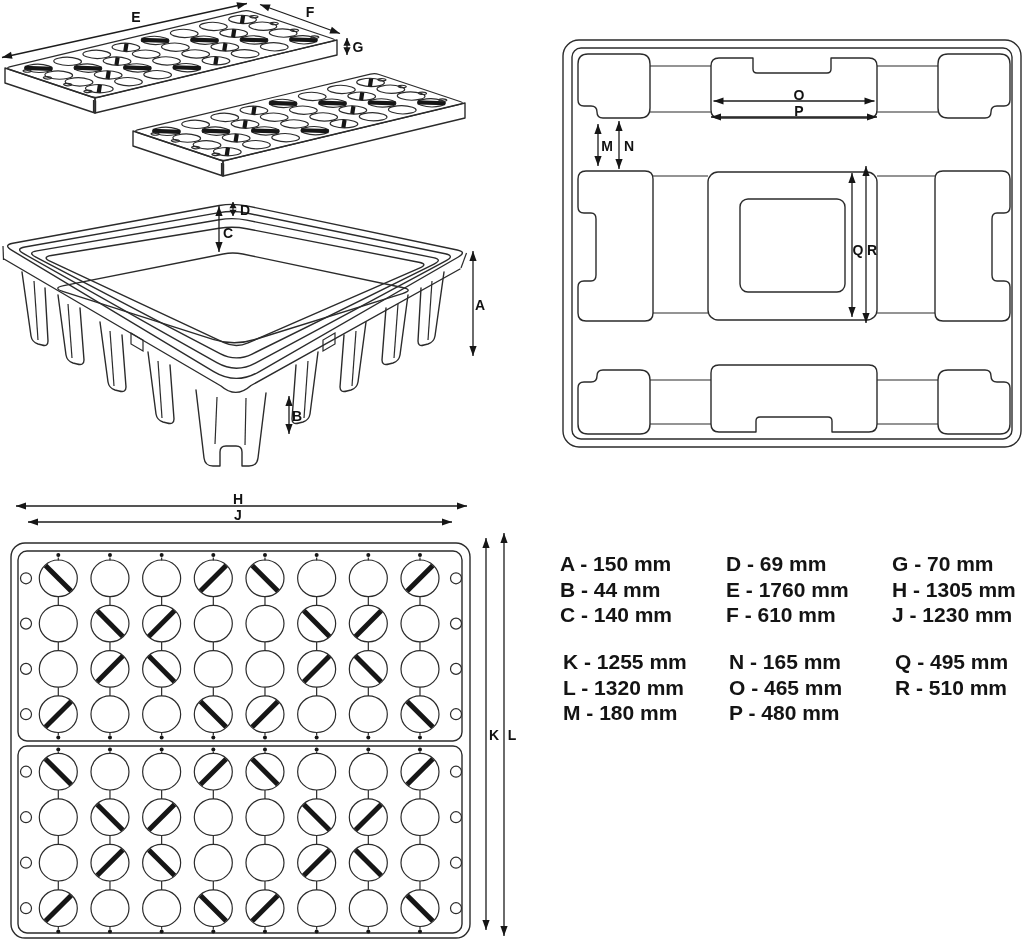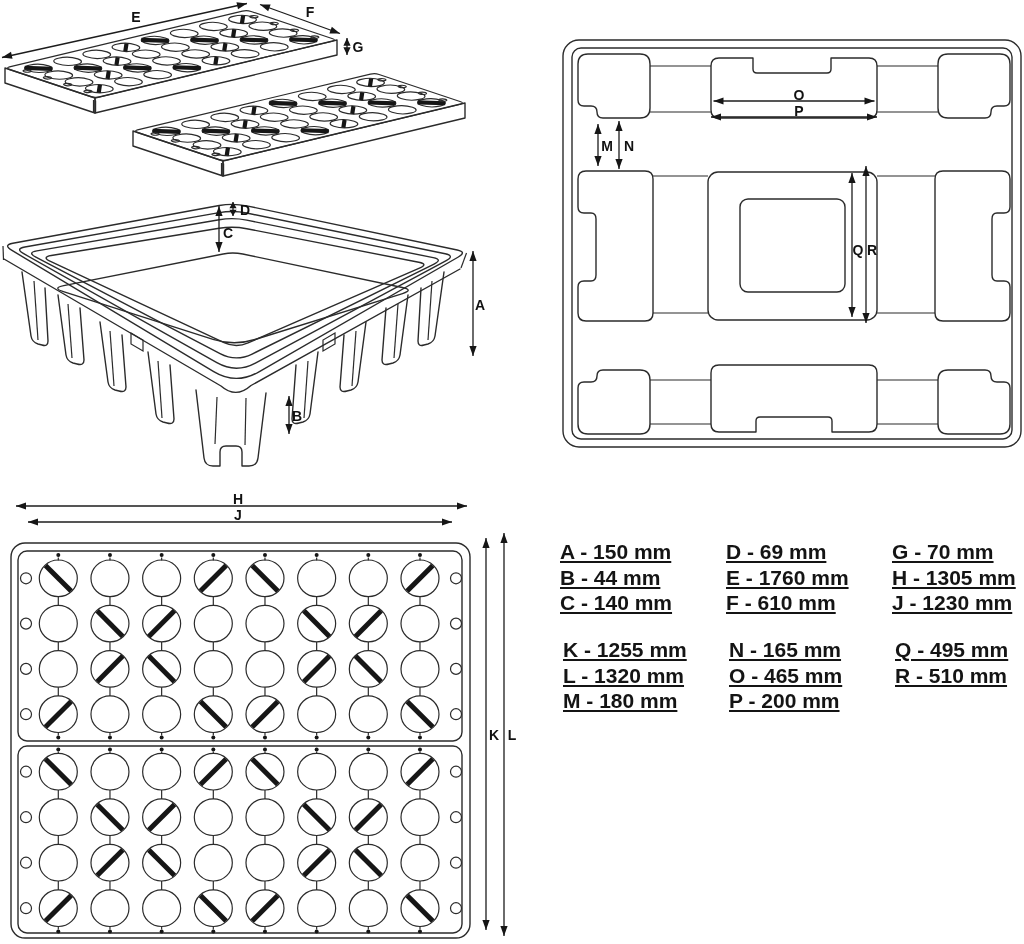--- a/index.html
+++ b/index.html
@@ -11,21 +11,21 @@
   .ln2{stroke:#2b2b2b;stroke-width:1.2;fill:none;}
   .dln{stroke:#1c1c1c;stroke-width:1.3;fill:none;}
   .slash{stroke:#161616;stroke-width:5;stroke-linecap:butt;}
   .dot{fill:#161616;stroke:none;}
   .hd{fill:#161616;stroke:none;}
   .dimtxt{font:bold 14px "Liberation Sans",sans-serif;fill:#111;text-anchor:middle;}
   .iso *{vector-effect:non-scaling-stroke;}
   .isoc{stroke:#2b2b2b;stroke-width:1.15;fill:none;}
   .isoslash{stroke:#161616;stroke-width:4.2;fill:none;stroke-linecap:butt;}
   .legend{position:absolute;top:539px;left:0;width:1024px;color:#141414;}
-  .lcol{position:absolute;top:0;width:170px;text-decoration:underline;}
+  .lcol{position:absolute;top:12px;width:170px;}
   .lcol .lg{height:25.7px;line-height:25.7px;font-size:21px;font-weight:bold;white-space:nowrap;}
   .grp2{margin-top:21px;padding-left:3px;}
 </style>
 </head>
 <body>
 
 <div class="page">
 
 <svg id="drawing" width="1024" height="944" viewBox="0 0 1024 944">
 
@@ -586,21 +586,21 @@
       <div class="lg">M - 180 mm</div>
     </div>
   </div>
   <div class="lcol" style="left:726px">
     <div class="lg">D - 69 mm</div>
     <div class="lg">E - 1760 mm</div>
     <div class="lg">F - 610 mm</div>
     <div class="grp2">
       <div class="lg">N - 165 mm</div>
       <div class="lg">O - 465 mm</div>
-      <div class="lg">P - 200 mm</div>
+      <div class="lg">P - 480 mm</div>
     </div>
   </div>
   <div class="lcol" style="left:892px">
     <div class="lg">G - 70 mm</div>
     <div class="lg">H - 1305 mm</div>
     <div class="lg">J - 1230 mm</div>
     <div class="grp2">
       <div class="lg">Q - 495 mm</div>
       <div class="lg">R - 510 mm</div>
     </div>

